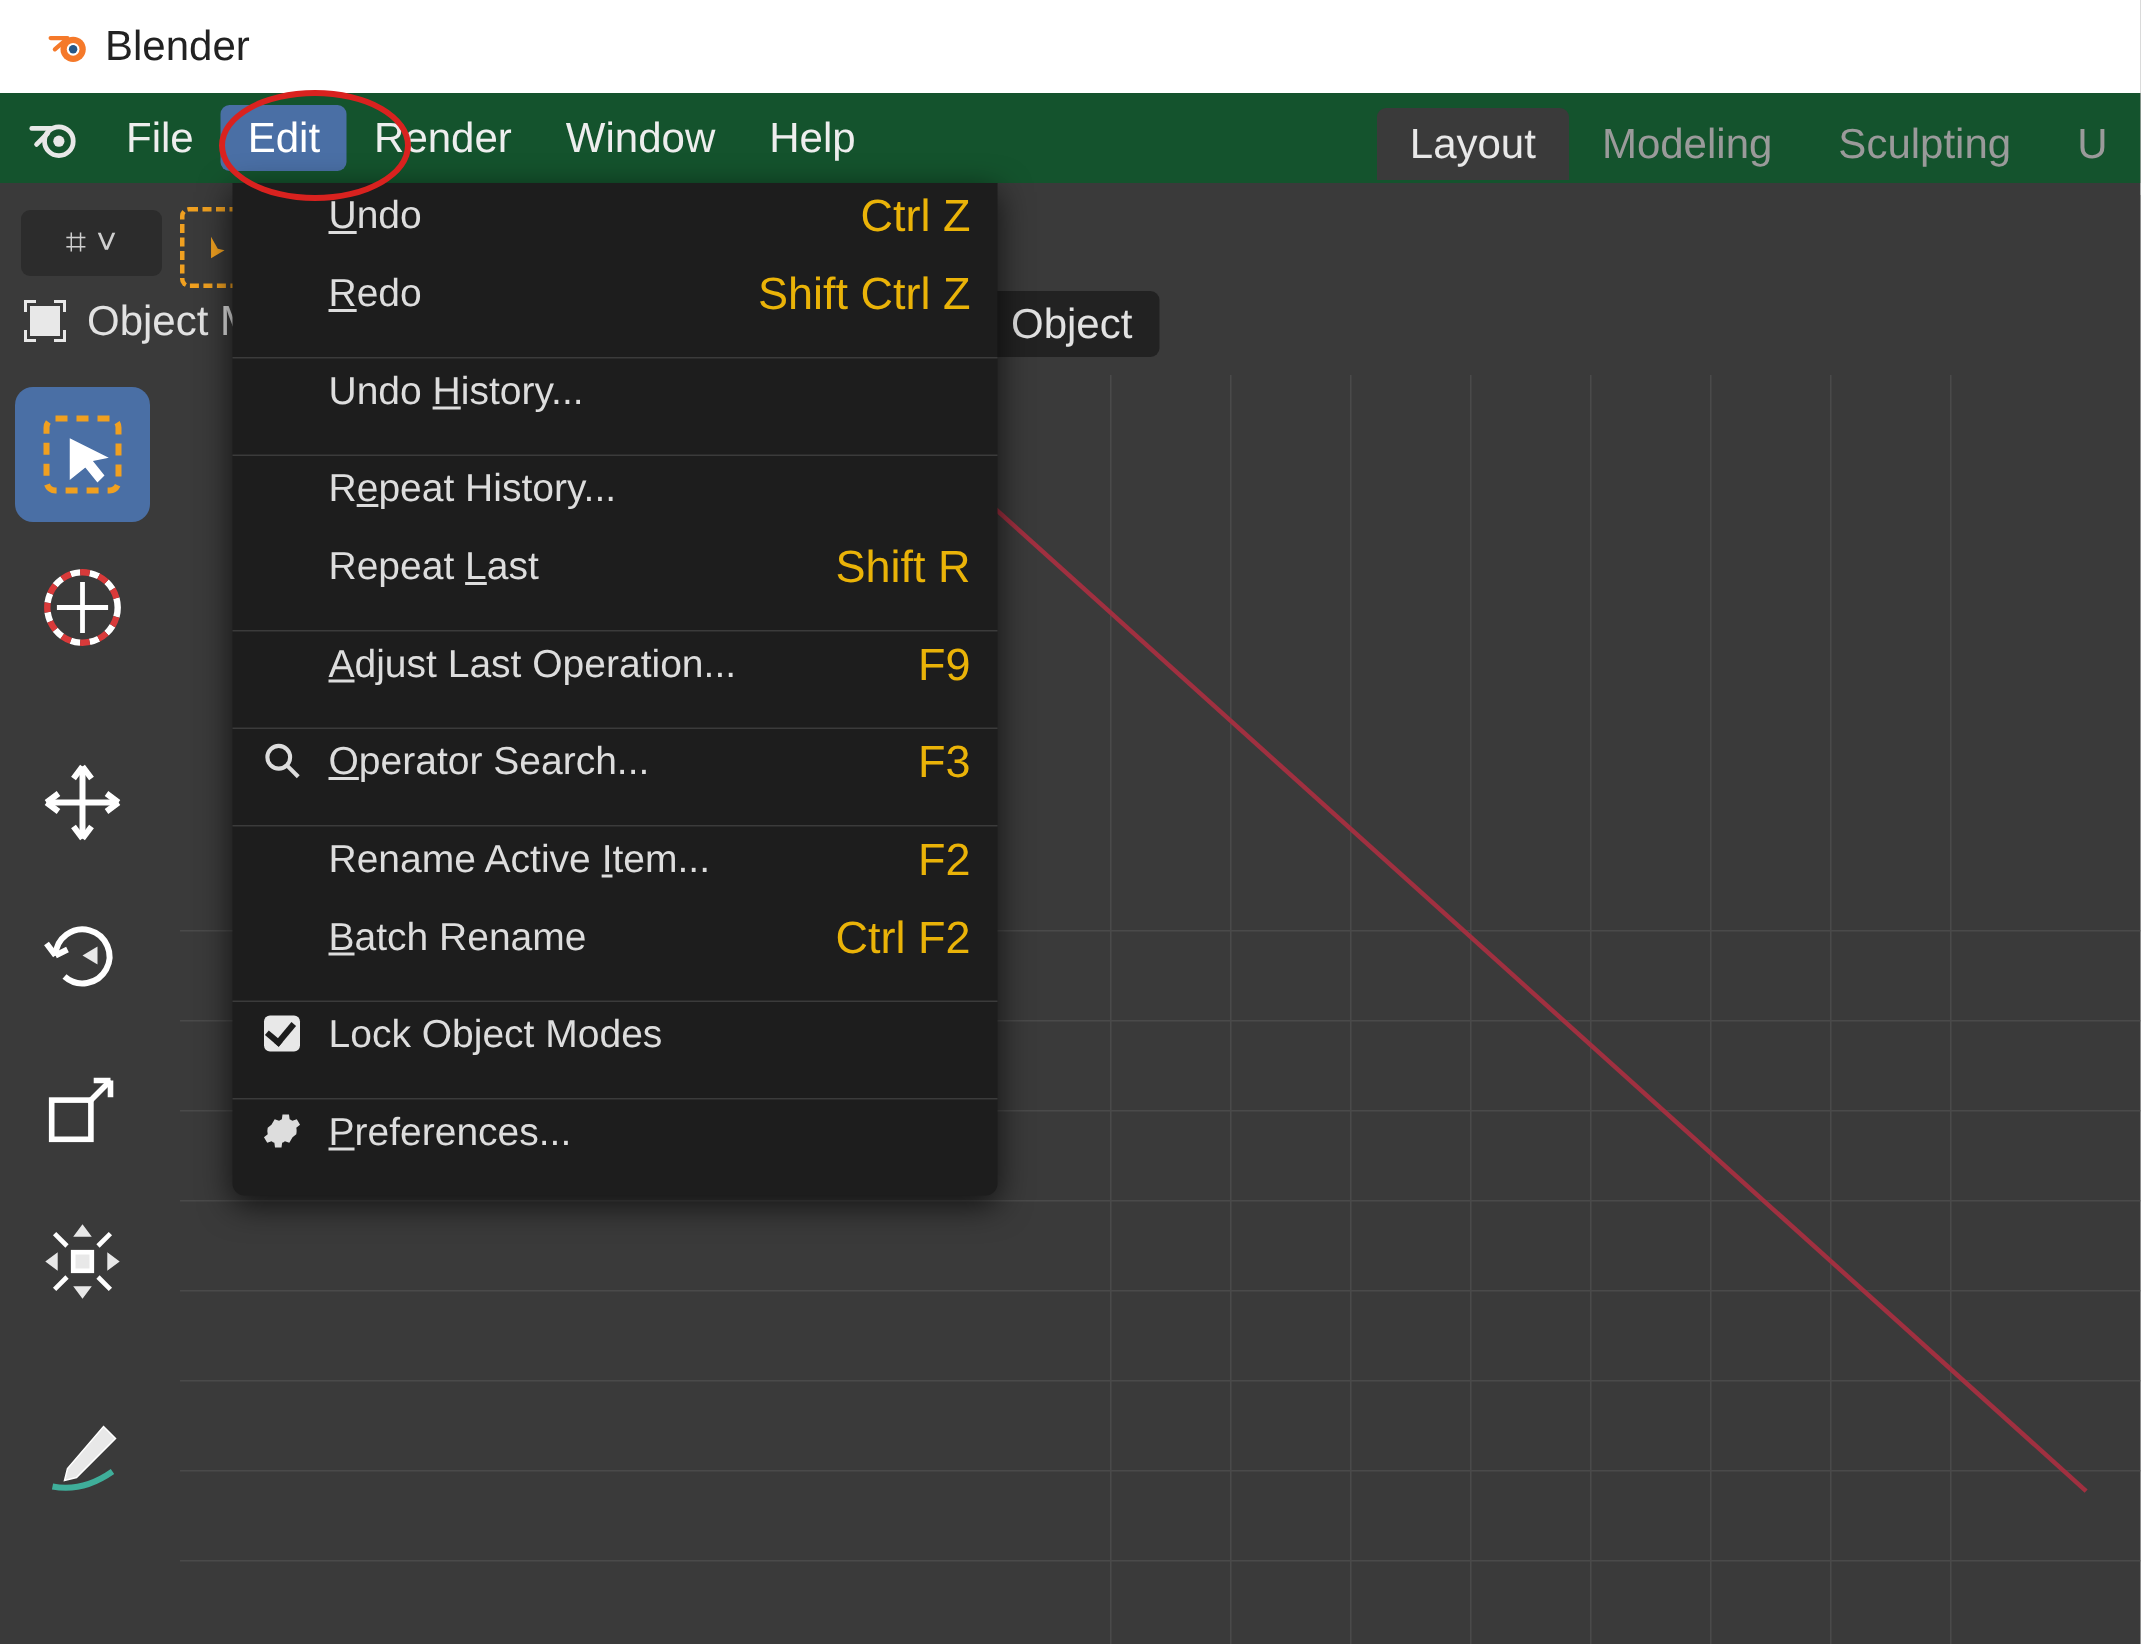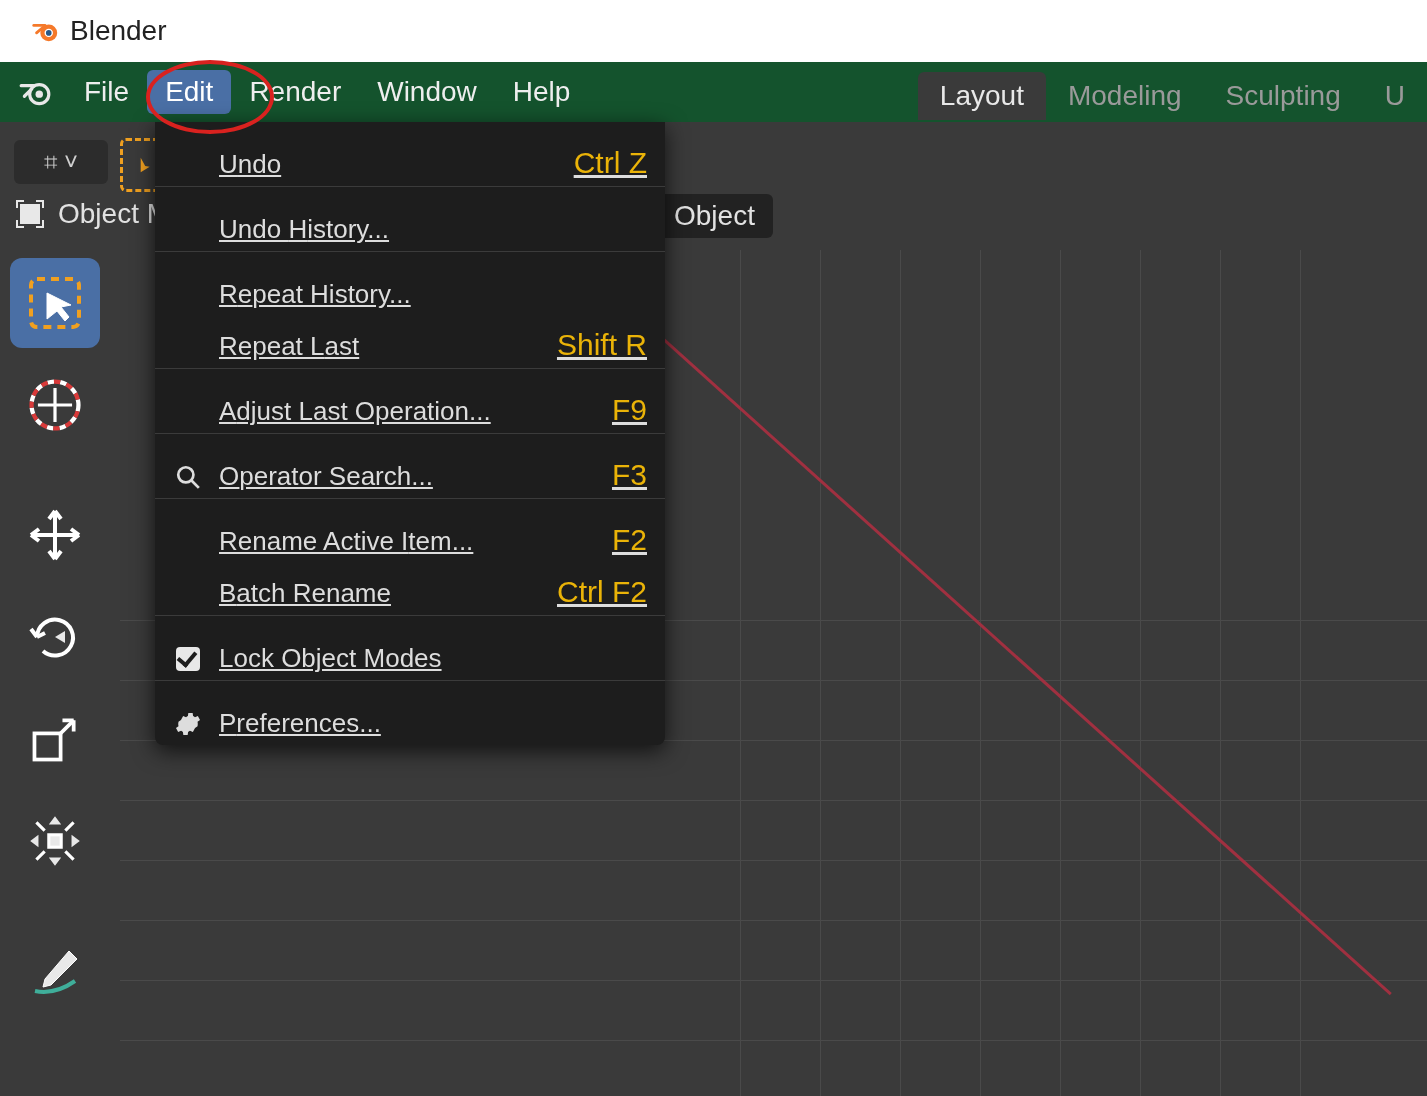--- a/index.html
+++ b/index.html
@@ -201,27 +201,26 @@
     left: 155px;
     width: 510px;
     background: #1d1d1d;
     border-radius: 0 0 8px 8px;
     box-shadow: 0 6px 22px rgba(0,0,0,0.7);
     z-index: 40;
     padding: 6px 0;
   }
   .dd-item {
     display: flex;
-    align-items: flex-end;
+    align-items: flex-start;
     height: 52px;
     padding: 0 18px 0 64px;
     position: relative;
     color: #dddddd;
     font-size: 26px;
-    text-decoration: underline;
   }
   .dd-item .shortcut {
     margin-left: auto;
     color: #eab308;
     font-size: 30px;
   }
   .dd-sep {
     height: 1px;
     background: #3b3b3b;
     margin: 6px 0;
@@ -405,20 +404,24 @@
         <path d="M44 10 L52 18 L26 44 L18 46 L20 38 Z" fill="#e8e8e8"></path>
       </svg>
     </div>
   </div>
 
   <div class="dropdown">
     <div class="dd-item">
       <span><span></span><span class="ul">U</span><span>ndo</span></span>
       <span class="shortcut">Ctrl Z</span>
     </div>
+    <div class="dd-item">
+      <span><span></span><span class="ul">R</span><span>edo</span></span>
+      <span class="shortcut">Shift Ctrl Z</span>
+    </div>
     <div class="dd-sep"></div>
     <div class="dd-item">
       <span><span>Undo </span><span class="ul">H</span><span>istory...</span></span>
     </div>
     <div class="dd-sep"></div>
     <div class="dd-item">
       <span><span>R</span><span class="ul">e</span><span>peat History...</span></span>
     </div>
     <div class="dd-item">
       <span><span>Repeat </span><span class="ul">L</span><span>ast</span></span>

